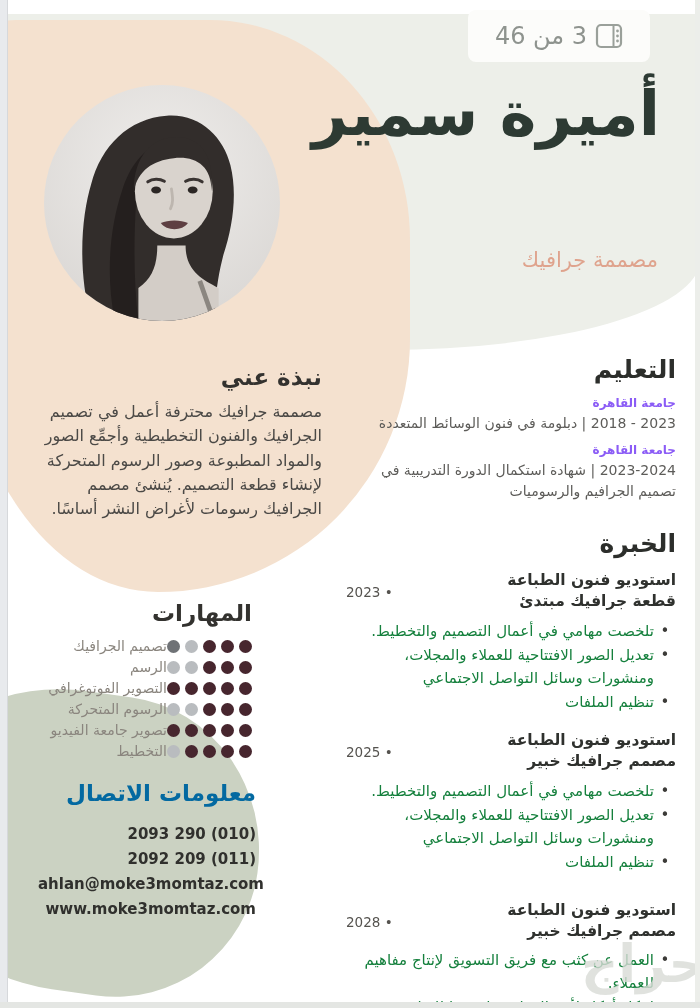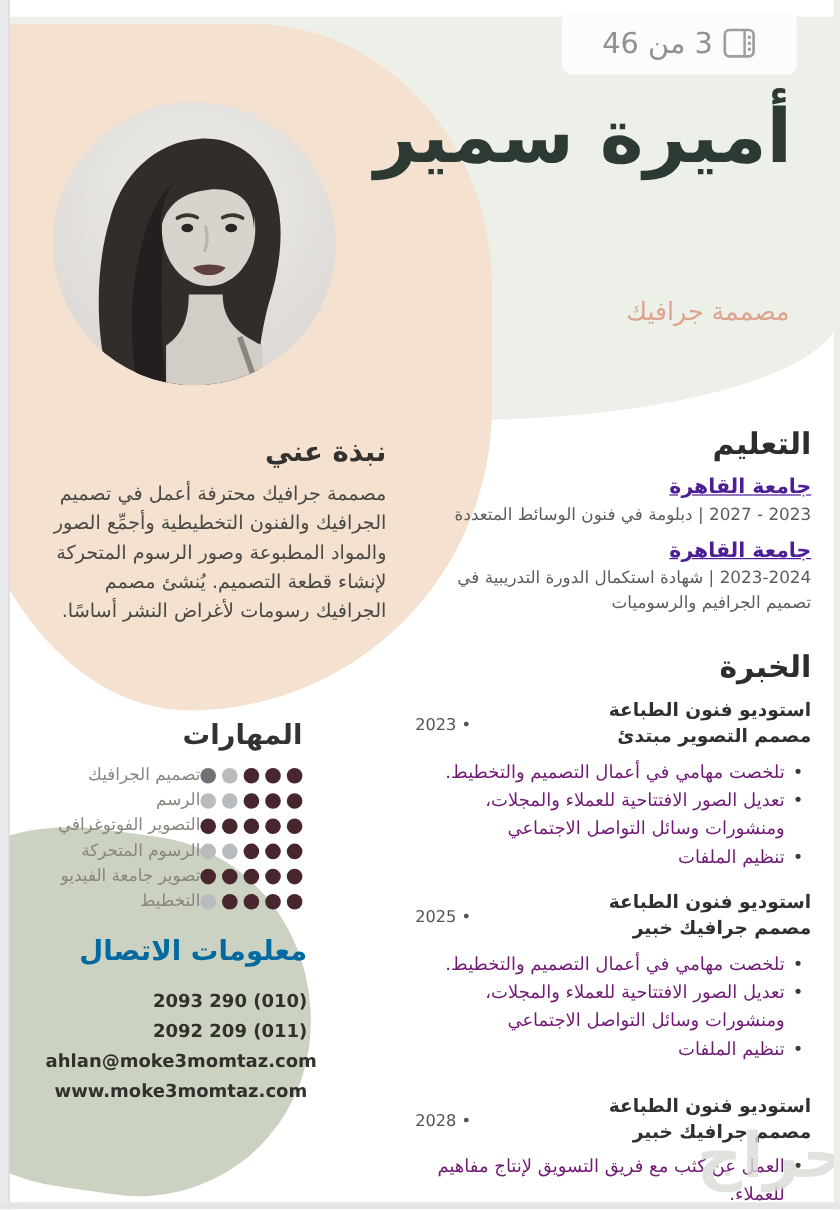--- a/index.html
+++ b/index.html
@@ -13,21 +13,21 @@
   html,body{width:700px;}
   body{font-family:"DejaVu Sans","Liberation Sans",sans-serif;background:#fff;}
   .screen{position:relative;width:700px;height:1008px;overflow:hidden;background:#fff;}
 
   
   .topbar{position:absolute;left:0;top:0;width:700px;height:14px;background:#ffffff;z-index:6;}
   .edge-left{position:absolute;left:0;top:0;width:8px;height:1008px;background:#e8eaed;border-right:1px solid #d6d8db;z-index:7;}
   .edge-right{position:absolute;right:0;top:0;width:5px;height:1008px;background:#eceeea;z-index:7;}
   .edge-bottom{position:absolute;left:0;bottom:0;width:700px;height:6px;background:#e4e6e3;z-index:7;}
 
-  .page-pill{position:absolute;left:468px;top:10px;width:196px;height:52px;background:#fcfcfa;border-radius:8px;
+  .page-pill{position:absolute;left:468px;top:10px;width:182px;height:52px;background:#fcfcfa;border-radius:8px;
     display:flex;align-items:center;justify-content:center;gap:8px;direction:rtl;z-index:6;}
   .page-pill .label{font-size:24px;color:var(--topbar_text);letter-spacing:0.5px;}
   .pages-svg{display:block;}
 
   
   .band{position:absolute;left:0;right:0;top:12px;height:338px;background:var(--page_band);
     border-radius:0 0 45% 55%/0 0 90px 55px;z-index:1;}
   .blob-peach{position:absolute;left:-42px;top:20px;width:452px;height:572px;background:var(--peach);
     border-radius:60px 46% 58% 46%/46px 40% 46% 54%;z-index:2;}
   .blob-sage{position:absolute;left:-82px;top:693px;width:342px;height:300px;background:var(--sage);
@@ -56,34 +56,34 @@
   .skill-label{flex:1;font-size:14px;color:var(--label_text);text-align:right;padding-left:8px;white-space:nowrap;}
 
   .contact{position:absolute;left:38px;top:780px;width:218px;direction:rtl;z-index:4;}
   .contact h2{font-size:23px;font-weight:700;color:#0369a1;text-align:right;margin-bottom:16px;}
   .contact .line{direction:ltr;text-align:right;font-size:15px;font-weight:700;color:#30302d;line-height:25px;}
 
   
   .main-col{position:absolute;left:346px;top:355px;width:330px;direction:rtl;text-align:right;z-index:4;}
   .main-col h2{font-size:25px;font-weight:700;color:var(--heading);margin-bottom:12px;}
   .edu-item{margin-bottom:10px;}
-  .edu-item .school{font-size:17px;font-weight:700;color:#4c1d95;margin-bottom:3px;text-decoration:underline;}
+  .edu-item .school{font-size:12px;font-weight:700;color:#8b5cf6;margin-bottom:3px;}
   .edu-item .detail{font-size:14px;color:var(--muted_text);line-height:1.45;}
   .edu-item .years{direction:ltr;unicode-bidi:isolate;}
   .exp-heading{margin-top:28px;text-align:right;}
   .exp-item{margin-bottom:16px;}
   .exp-item.spaced{margin-top:26px;}
   .exp-head{display:flex;justify-content:space-between;align-items:flex-start;direction:rtl;gap:20px;}
   .exp-names .company{font-size:15.5px;font-weight:700;color:#2f312e;line-height:1.35;}
   .exp-names .role{font-size:15.5px;font-weight:700;color:#2f312e;line-height:1.35;}
   .exp-year{direction:ltr;unicode-bidi:isolate;font-size:13.5px;color:#55534f;padding-top:14px;text-align:center;}
   .exp-bullets{margin-top:8px;}
   .bullet{display:flex;direction:rtl;margin-bottom:2px;}
   .bullet .marker{width:22px;text-align:center;color:#3c3b38;font-size:15px;line-height:1.5;}
-  .bullet .btext{flex:1;font-size:15px;color:#701a75;line-height:1.5;text-align:right;}
+  .bullet .btext{flex:1;font-size:15px;color:#15803d;line-height:1.5;text-align:right;}
 
   .watermark{position:absolute;right:-6px;bottom:14px;font-size:52px;font-weight:700;color:var(--watermark);
     opacity:0.8;z-index:5;direction:rtl;letter-spacing:2px;}
 </style>
 </head>
 <body>
 
 <div class="screen">
 
   <div class="band"></div>
@@ -216,41 +216,41 @@
         <div class="line">www.moke3momtaz.com</div>
       </div>
   </section>
 
   <section class="main-col">
     <h2>التعليم</h2>
     <div id="edu-items">
         <div class="edu-item">
     <div class="school">جامعة القاهرة</div>
     <div class="detail">
-      <span class="years">2027 - 2023</span>
+      <span class="years">2018 - 2023</span>
       <span class="sep">|</span>
       <span class="dtext">دبلومة في فنون الوسائط المتعددة</span>
     </div>
   </div>
         <div class="edu-item">
     <div class="school">جامعة القاهرة</div>
     <div class="detail">
       <span class="years">2023-2024</span>
       <span class="sep">|</span>
       <span class="dtext">شهادة استكمال الدورة التدريبية في تصميم الجرافيم والرسوميات</span>
     </div>
   </div>
       </div>
     <h2 class="exp-heading">الخبرة</h2>
     <div id="exp-items">
         <div class="exp-item">
     <div class="exp-head">
       <div class="exp-names">
         <div class="company">استوديو فنون الطباعة</div>
-        <div class="role">مصمم التصوير مبتدئ</div>
+        <div class="role">قطعة جرافيك مبتدئ</div>
       </div>
       <div class="exp-year">2023 •</div>
     </div>
     <div class="exp-bullets">
             <div class="bullet">
     <span class="marker">•</span>
     <span class="btext">تلخصت مهامي في أعمال التصميم والتخطيط.</span>
   </div>
             <div class="bullet">
     <span class="marker">•</span>

